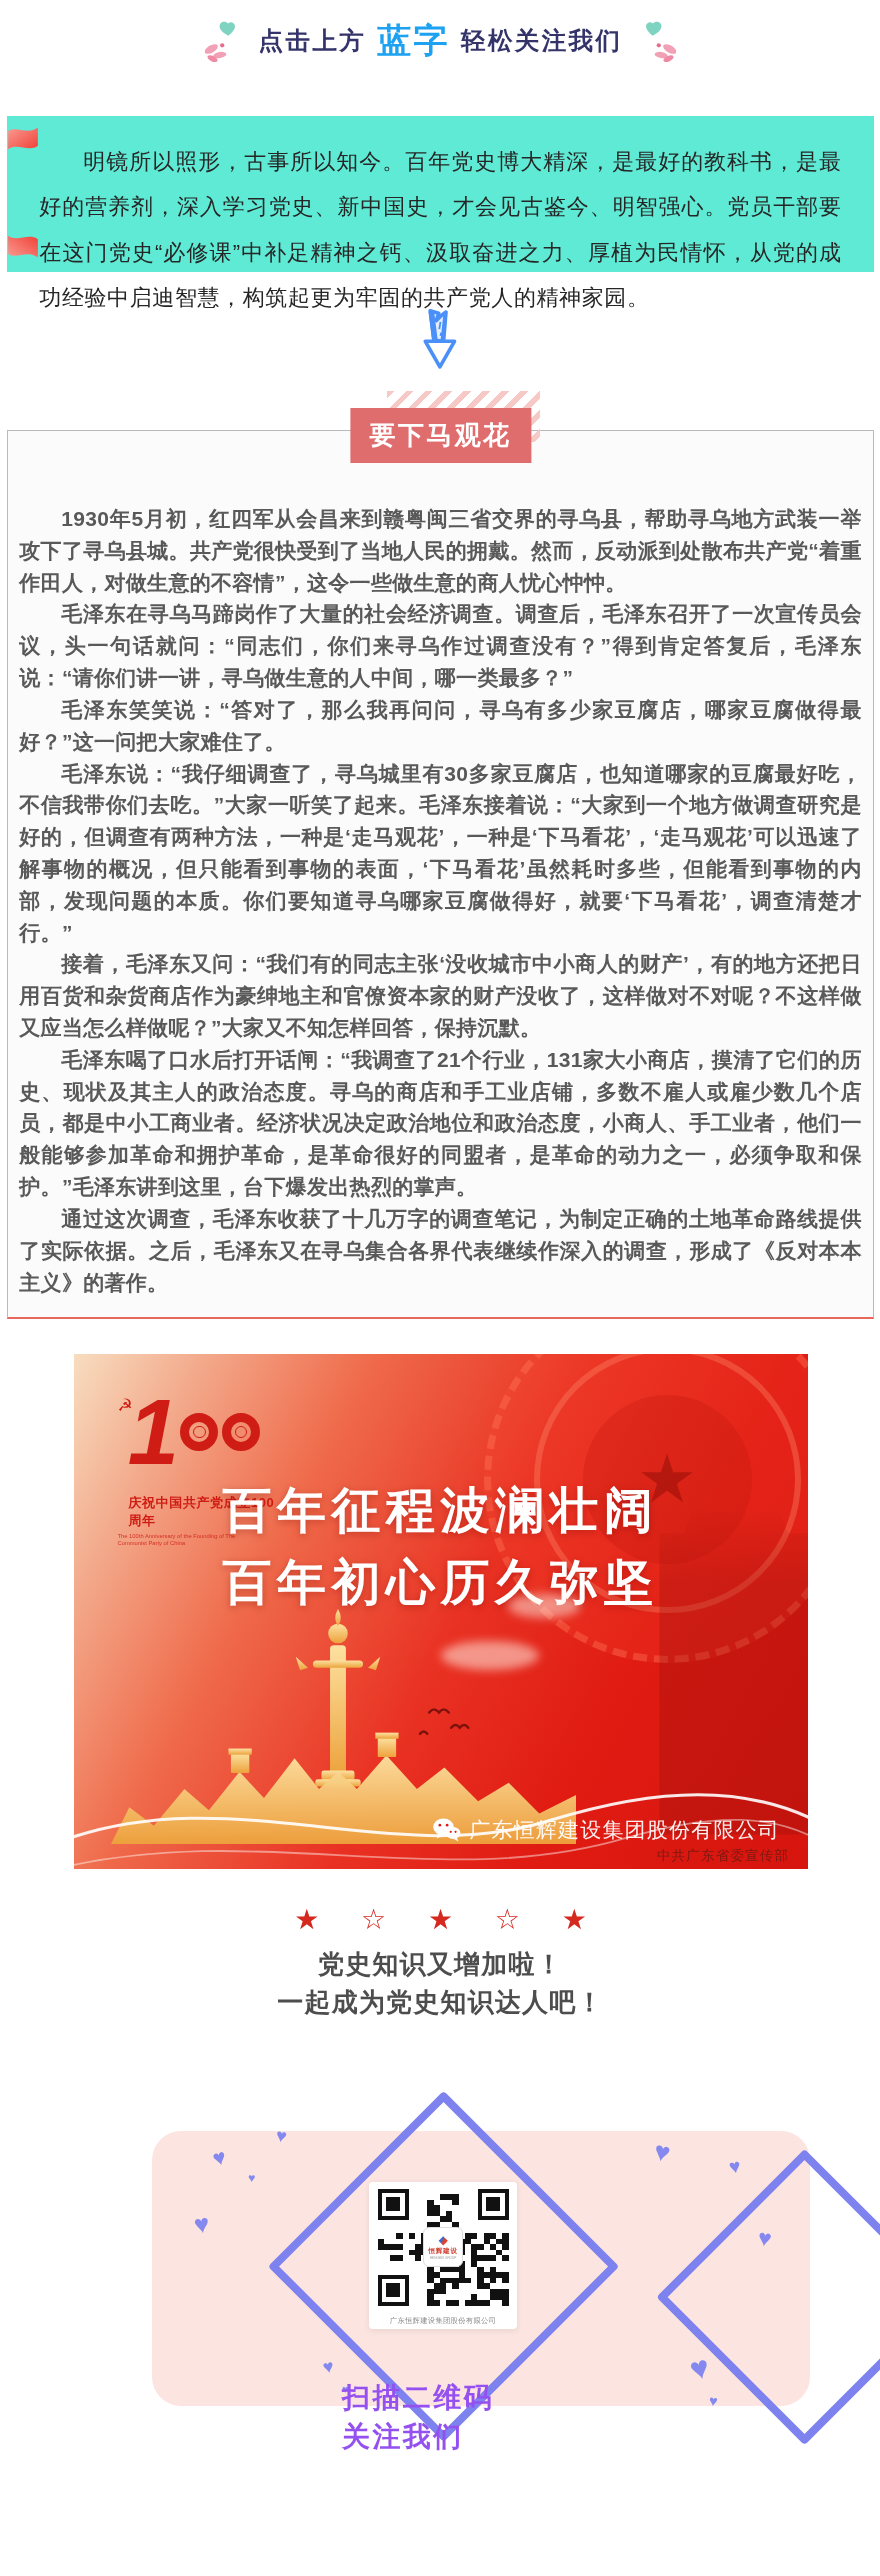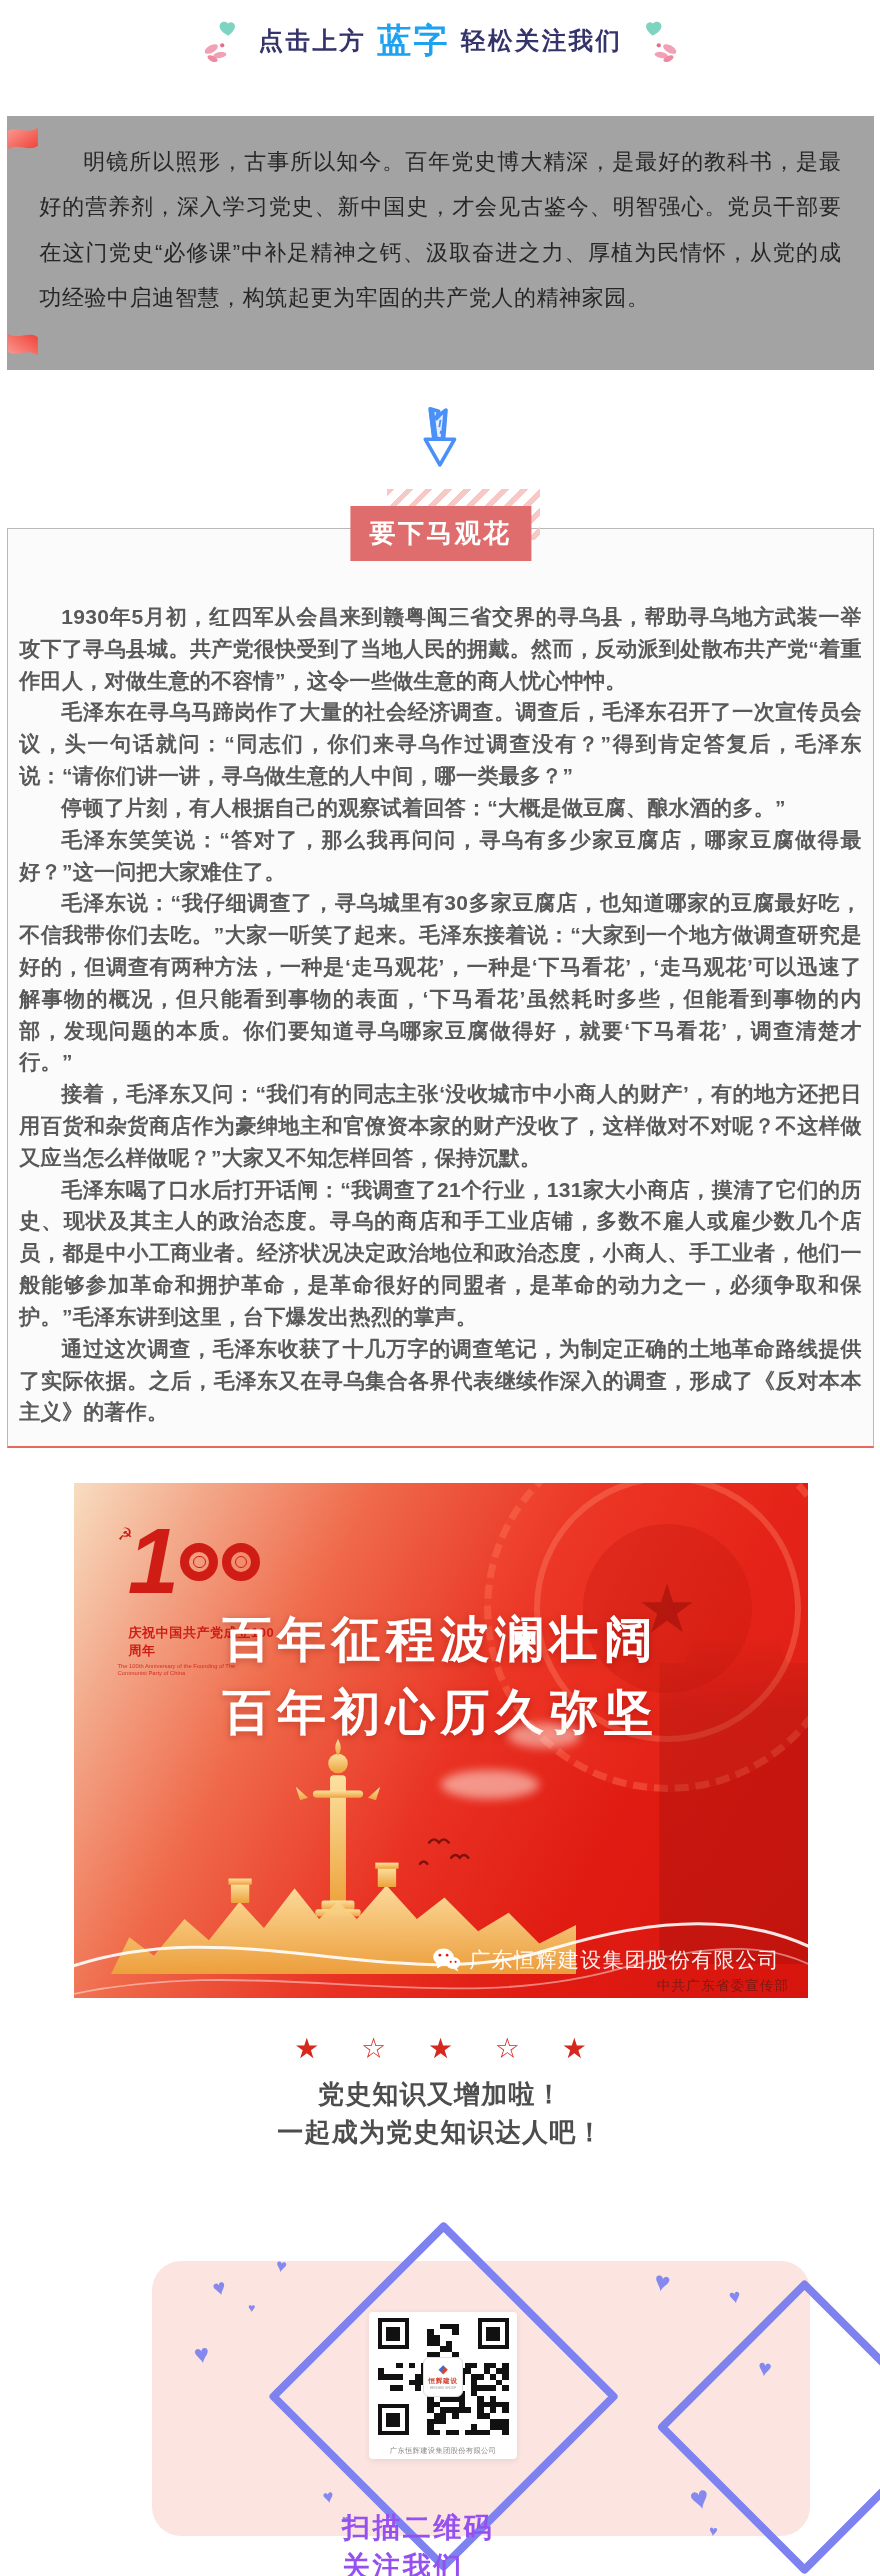--- a/index.html
+++ b/index.html
@@ -12,22 +12,22 @@
 
   
   .top-header { padding-top:16px; height:65px; display:flex; align-items:center; justify-content:center; gap:11px; }
   .hdr-text { font-weight:bold; font-size:24.5px; color:#34346a; letter-spacing:2.4px; }
   .hdr-blue { font-weight:bold; font-size:34px; color:#1da2f2; letter-spacing:2.4px; margin:0 0; }
   .decor { width:54px; height:51px; }
   .decor.flip { transform:scaleX(-1); }
 
   
   .intro-box {
-    position:relative; margin:51px 7.3px 0; height:254px;
-    background:#a3a3a3; padding:23px 32px 0 32px;
+    position:relative; margin:51px 7.3px 0; height:156px;
+    background:#5eead4; padding:23px 32px 0 32px;
   }
   .intro-text {
     font-size:22px; line-height:2.06; color:#262626;
     text-indent:2em; text-align:justify; letter-spacing:0.6px;
   }
   .flag { position:absolute; width:34px; height:32px; }
   .flag-top { left:-1.2px; top:7.3px; }
   .flag-bottom { left:-1.2px; bottom:9.8px; transform:scaleY(-1); }
 
   
@@ -176,21 +176,20 @@
 
 <div class="story-wrap">
   <div class="badge-stripe"></div>
   <div class="badge">
     <span>要下马观花</span>
   </div>
   <div class="story-card">
     <div class="story-text">
         <p>1930年5月初，红四军从会昌来到赣粤闽三省交界的寻乌县，帮助寻乌地方武装一举攻下了寻乌县城。共产党很快受到了当地人民的拥戴。然而，反动派到处散布共产党“着重作田人，对做生意的不容情”，这令一些做生意的商人忧心忡忡。</p>
         <p>毛泽东在寻乌马蹄岗作了大量的社会经济调查。调查后，毛泽东召开了一次宣传员会议，头一句话就问：“同志们，你们来寻乌作过调查没有？”得到肯定答复后，毛泽东说：“请你们讲一讲，寻乌做生意的人中间，哪一类最多？”</p>
-        <p>停顿了片刻，有人根据自己的观察试着回答：“大概是做豆腐、酿水酒的多。”</p>
         <p>毛泽东笑笑说：“答对了，那么我再问问，寻乌有多少家豆腐店，哪家豆腐做得最好？”这一问把大家难住了。</p>
         <p>毛泽东说：“我仔细调查了，寻乌城里有30多家豆腐店，也知道哪家的豆腐最好吃，不信我带你们去吃。”大家一听笑了起来。毛泽东接着说：“大家到一个地方做调查研究是好的，但调查有两种方法，一种是‘走马观花’，一种是‘下马看花’，‘走马观花’可以迅速了解事物的概况，但只能看到事物的表面，‘下马看花’虽然耗时多些，但能看到事物的内部，发现问题的本质。你们要知道寻乌哪家豆腐做得好，就要‘下马看花’，调查清楚才行。”</p>
         <p>接着，毛泽东又问：“我们有的同志主张‘没收城市中小商人的财产’，有的地方还把日用百货和杂货商店作为豪绅地主和官僚资本家的财产没收了，这样做对不对呢？不这样做又应当怎么样做呢？”大家又不知怎样回答，保持沉默。</p>
         <p>毛泽东喝了口水后打开话闸：“我调查了21个行业，131家大小商店，摸清了它们的历史、现状及其主人的政治态度。寻乌的商店和手工业店铺，多数不雇人或雇少数几个店员，都是中小工商业者。经济状况决定政治地位和政治态度，小商人、手工业者，他们一般能够参加革命和拥护革命，是革命很好的同盟者，是革命的动力之一，必须争取和保护。”毛泽东讲到这里，台下爆发出热烈的掌声。</p>
         <p>通过这次调查，毛泽东收获了十几万字的调查笔记，为制定正确的土地革命路线提供了实际依据。之后，毛泽东又在寻乌集合各界代表继续作深入的调查，形成了《反对本本主义》的著作。</p>
       </div>
   </div>
 </div>
 
 <div class="banner">

